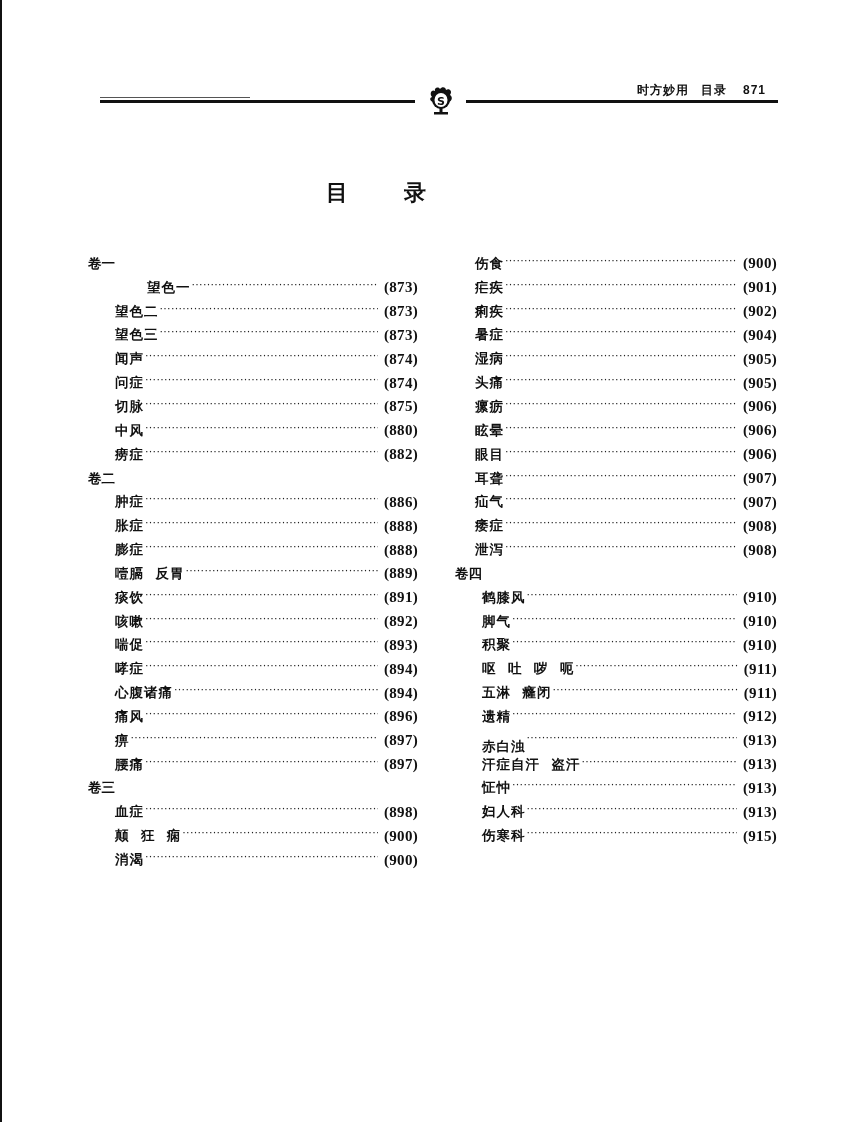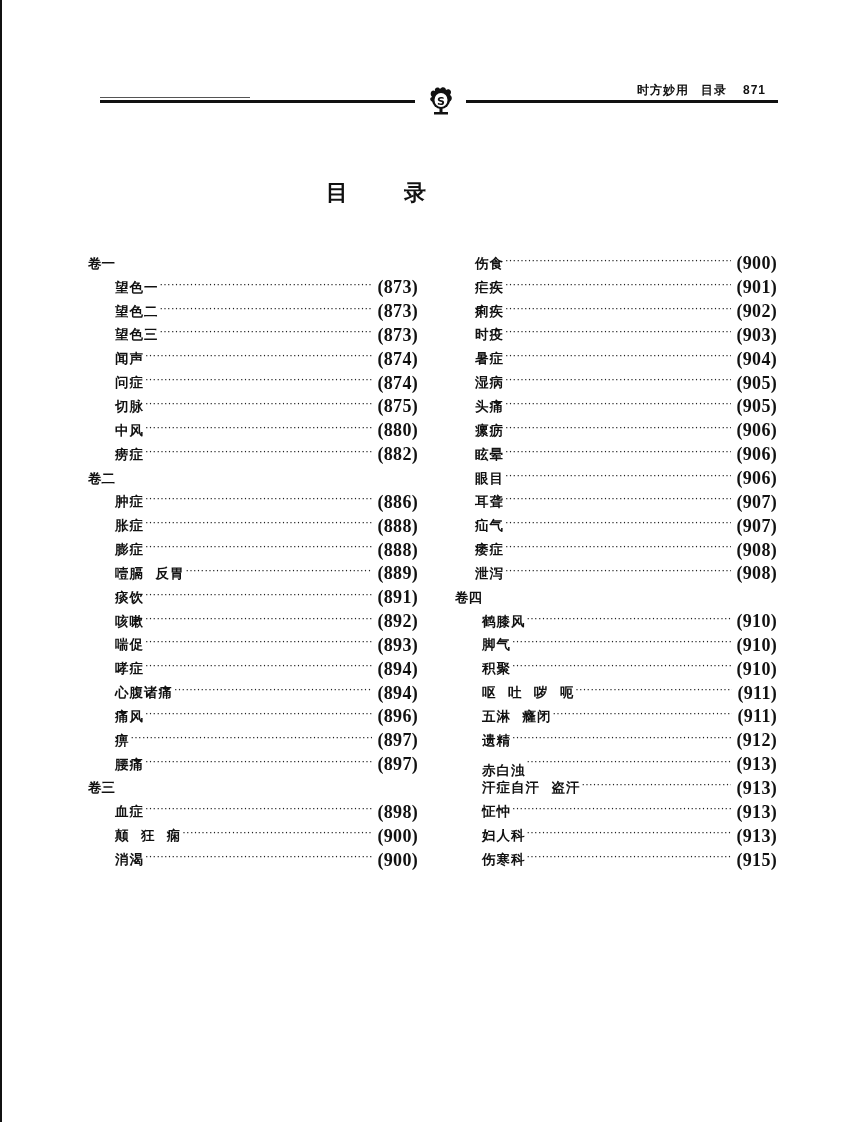--- a/index.html
+++ b/index.html
@@ -147,21 +147,21 @@
       left: 0;
       top: -3px;
       font-size: 11px;
       font-weight: normal;
       letter-spacing: 0.3px;
       color: #222;
     }
     .toc-entry .page {
       flex: 0 0 auto;
       font-family: "Liberation Serif", "DejaVu Serif", serif;
-      font-size: 18px;
+      font-size: 15px;
       font-weight: bold;
       letter-spacing: 0.3px;
     }
   </style>
 </head>
 <body>
 
 <div class="left-border"></div>
 
 <div class="header">
@@ -185,21 +185,21 @@
 
 <div class="page-title">
   <span>目</span><span class="gap"></span><span>录</span>
 </div>
 
 <div class="toc-col left" id="toc-left">
     <div class="toc-line toc-section">
       <span>卷一</span>
     </div>
     <div class="toc-line toc-entry">
-      <span class="label" style="white-space: pre;">望色一</span>
+      <span class="label" style="white-space: pre; margin-left: 32px;">望色一</span>
       <span class="leader"></span>
       <span class="page">(873)</span>
     </div>
     <div class="toc-line toc-entry">
       <span class="label" style="white-space: pre;">望色二</span>
       <span class="leader"></span>
       <span class="page">(873)</span>
     </div>
     <div class="toc-line toc-entry">
       <span class="label" style="white-space: pre;">望色三</span>
@@ -324,25 +324,20 @@
       <span class="label" style="white-space: pre;">疟疾</span>
       <span class="leader"></span>
       <span class="page">(901)</span>
     </div>
     <div class="toc-line toc-entry plain">
       <span class="label" style="white-space: pre;">痢疾</span>
       <span class="leader"></span>
       <span class="page">(902)</span>
     </div>
     <div class="toc-line toc-entry plain">
-      <span class="label" style="white-space: pre;">时疫</span>
-      <span class="leader"></span>
-      <span class="page">(903)</span>
-    </div>
-    <div class="toc-line toc-entry plain">
       <span class="label" style="white-space: pre;">暑症</span>
       <span class="leader"></span>
       <span class="page">(904)</span>
     </div>
     <div class="toc-line toc-entry plain">
       <span class="label" style="white-space: pre;">湿病</span>
       <span class="leader"></span>
       <span class="page">(905)</span>
     </div>
     <div class="toc-line toc-entry plain">

